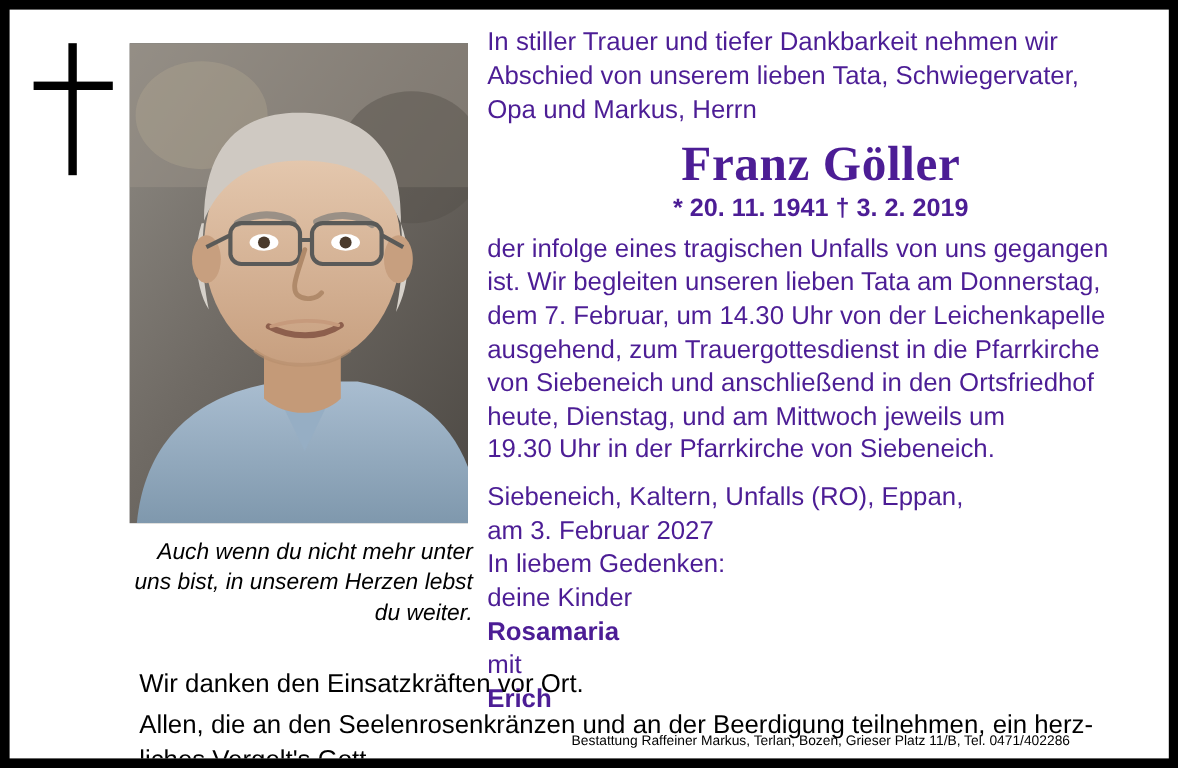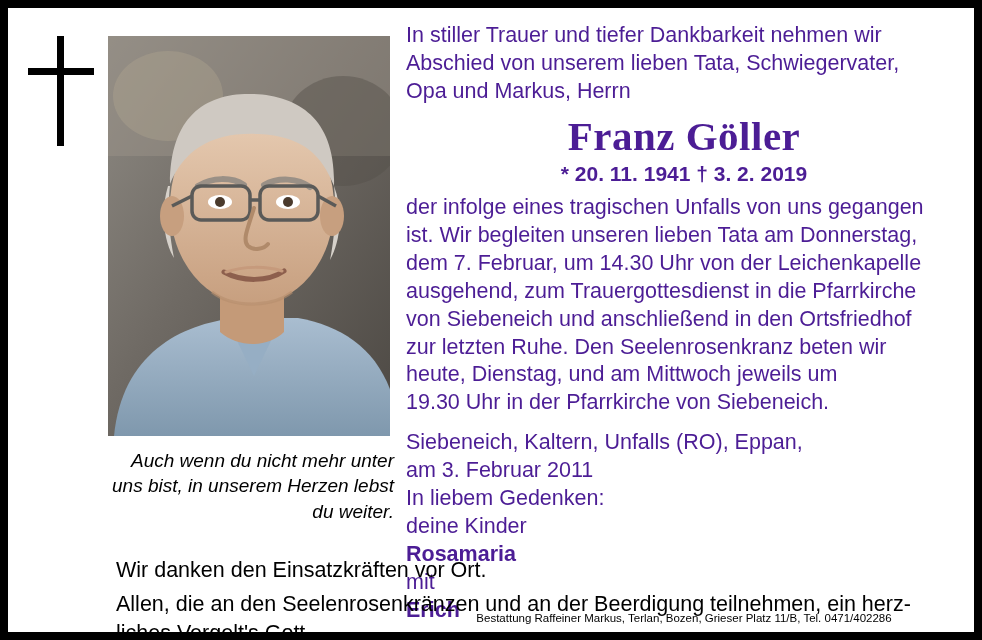--- a/index.html
+++ b/index.html
@@ -255,28 +255,27 @@
 
       <div class="name">Franz Göller</div>
       <div class="dates">* 20. 11. 1941    † 3. 2. 2019</div>
 
       <div class="body-text">
         <span>der infolge eines tragischen Unfalls von uns gegangen</span>
         <span>ist. Wir begleiten unseren lieben Tata am Donnerstag,</span>
         <span>dem 7. Februar, um 14.30 Uhr von der Leichenkapelle</span>
         <span>ausgehend, zum Trauergottesdienst in die Pfarrkirche</span>
         <span>von Siebeneich und anschließend in den Ortsfriedhof</span>
-        <span>zur letzten Ruhe. Den Seelenrosenkranz beten wir</span>
         <span>heute, Dienstag, und am Mittwoch jeweils um</span>
         <span>19.30 Uhr in der Pfarrkirche von Siebeneich.</span>
       </div>
 
       <div class="places">
         <span>Siebeneich, Kaltern, Unfalls (RO), Eppan,</span>
-        <span>am 3. Februar 2011</span>
+        <span>am 3. Februar 2027</span>
       </div>
 
       <div class="memoriam">
         <span>In liebem Gedenken:</span>
         <span>deine Kinder</span>
         <span><b>Rosamaria</b><span> mit </span><b>Erich</b></span>
 
       </div>
     </div>
 

